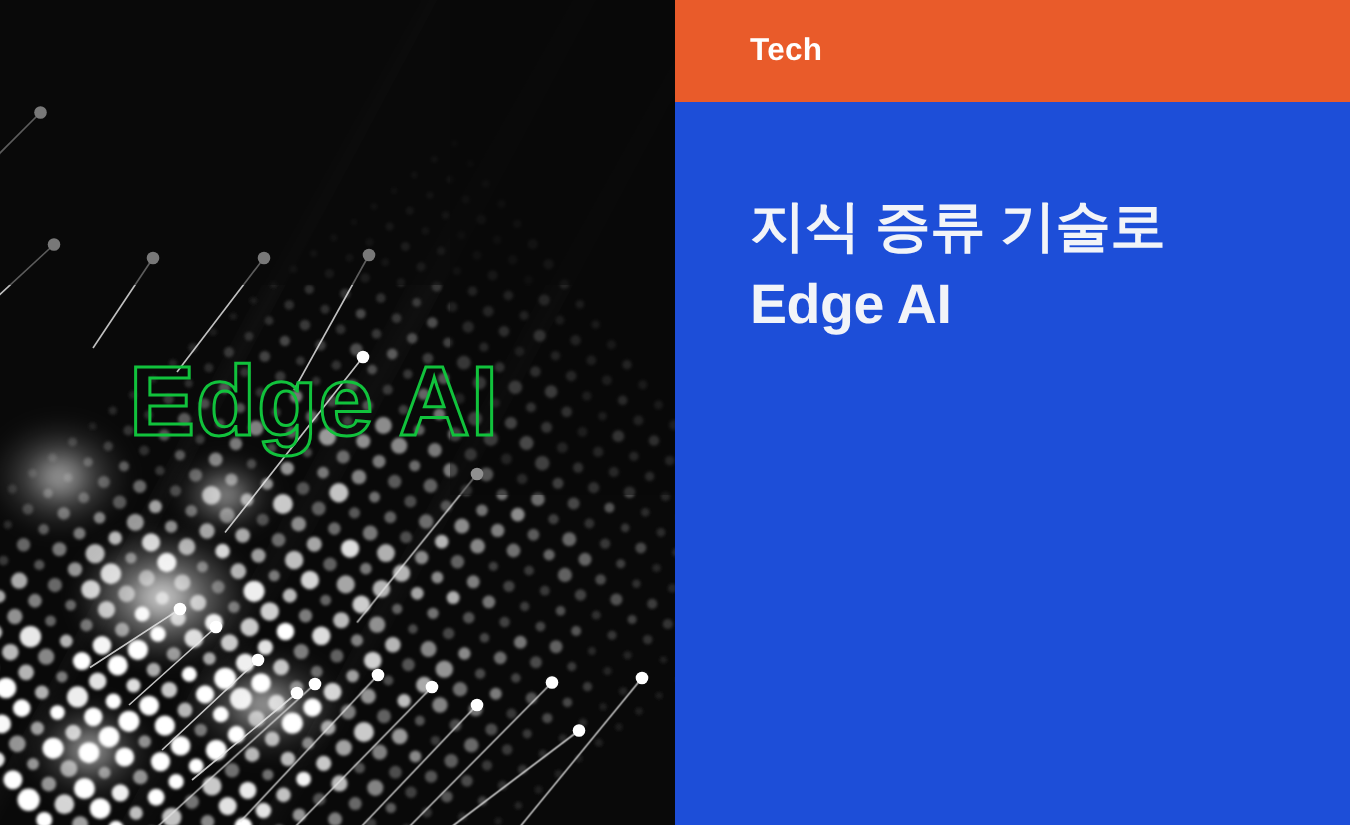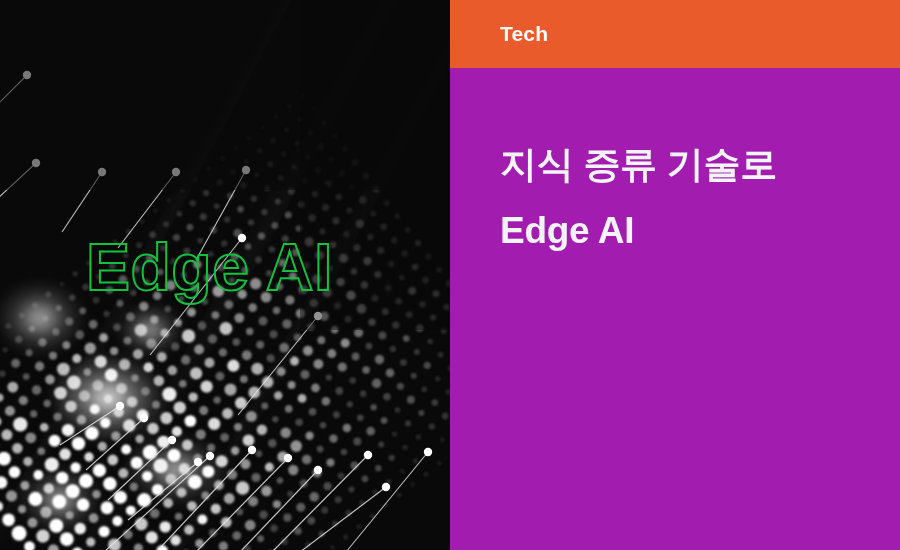--- a/index.html
+++ b/index.html
@@ -48,21 +48,21 @@
     pointer-events: none;
     user-select: none;
   }
 
   
   #panel {
     position: absolute;
     left: 450px; top: 0;
     width: 450px;
     height: 550px;
-    background: #a21caf;
+    background: #1d4ed8;
   }
   #category-band {
     position: absolute;
     left: 0; top: 0;
     width: 450px;
     height: 68px;
     background: #e95b2a;
   }
   #category-label {
     position: absolute;
@@ -80,21 +80,21 @@
     position: absolute;
     left: 50px;
     top: 100px;
     width: 370px;
     font-size: 37px;
     font-weight: 700;
     line-height: 1.42;
     color: #f2f4f8;
     letter-spacing: -0.3px;
   }
-  #headline .hl-line { display: block; white-space: nowrap; margin-top: 14px; }
+  #headline .hl-line { display: block; white-space: nowrap; }
 </style>
 </head>
 <body>
 
 <div id="card">
 
   <div id="hero">
 
     <svg id="hero-art" viewBox="0 0 450 550" preserveAspectRatio="none">
       <defs>

